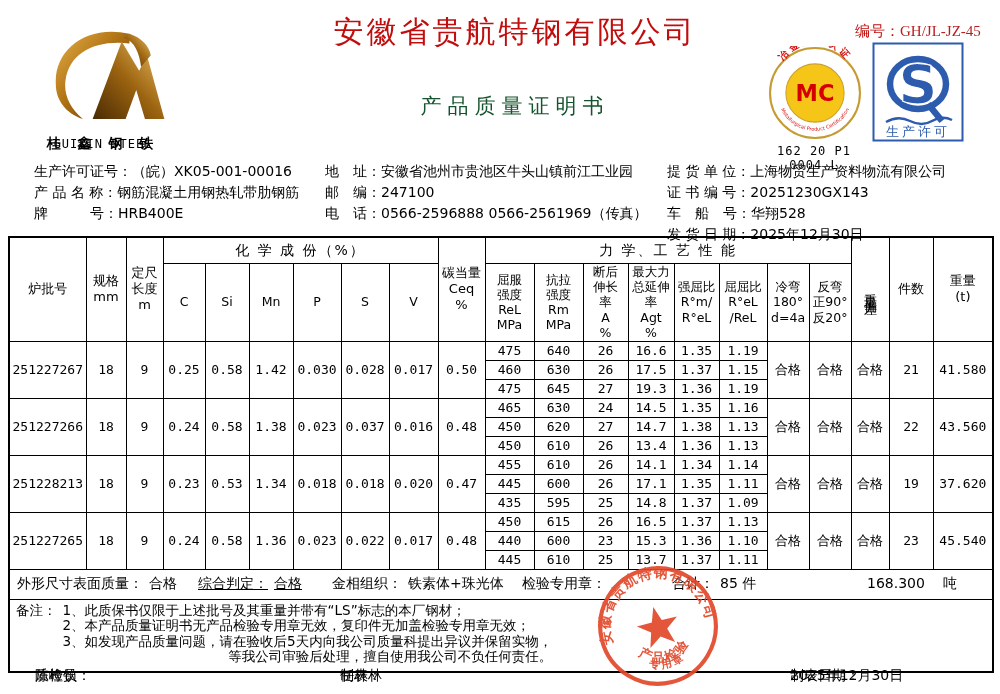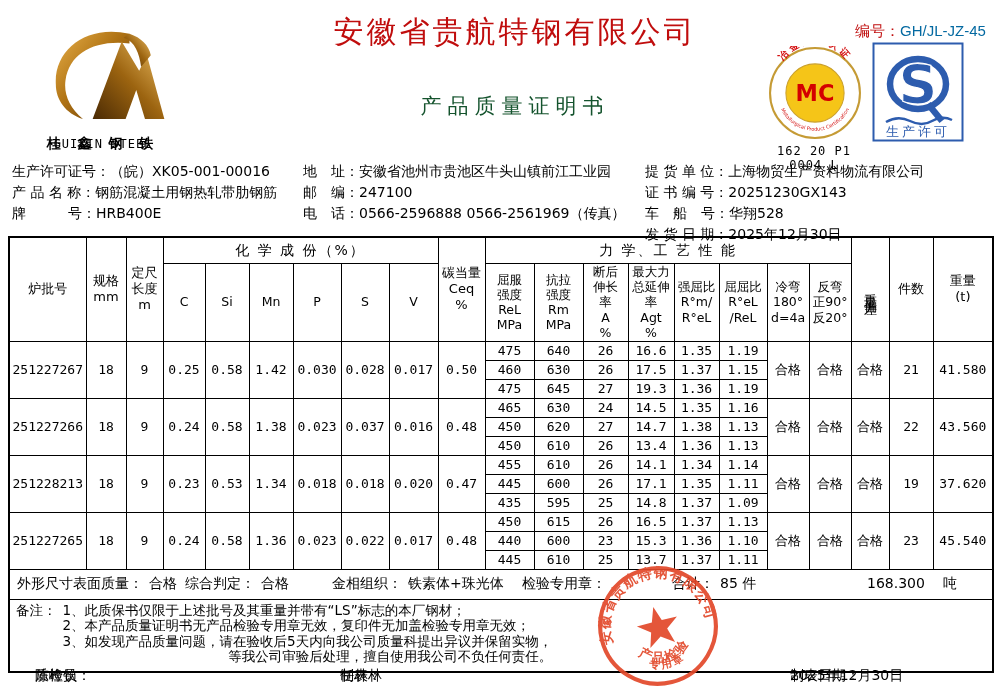--- a/index.html
+++ b/index.html
@@ -4,30 +4,30 @@
 <style>
   html,body{margin:0;padding:0;background:#fff;}
   body{width:1000px;height:694px;position:relative;font-family:"DejaVu Sans",sans-serif;color:#000;overflow:hidden;}
   .abs{position:absolute;}
 
   
   .company-title{top:12px;left:200px;width:630px;text-align:center;font-family:"DejaVu Serif",serif;font-size:30px;letter-spacing:3px;color:#c00d0d;white-space:nowrap;}
   .doc-title{top:92px;left:200px;width:630px;text-align:center;font-family:"DejaVu Serif",serif;font-size:21px;letter-spacing:6px;color:#14532d;}
   .doc-no{top:22px;left:855px;width:140px;font-size:15px;white-space:nowrap;}
   .doc-no .lbl{color:#c00d0d;}
-  .doc-no .val{font-family:Liberation Sans, sans-serif;color:#0369a1;}
+  .doc-no .val{font-family:Liberation Serif, serif;color:#b91c1c;}
   .mc-code{top:144px;left:760px;width:108px;text-align:center;font-family:"DejaVu Sans Mono",monospace;font-size:12px;letter-spacing:1px;}
 
   .logo-cn{top:121px;left:42px;width:122px;text-align:center;font-size:14px;font-weight:bold;letter-spacing:6px;white-space:nowrap;margin-top:14px;}
   .logo-en{top:137px;left:42px;width:122px;text-align:center;font-family:"DejaVu Sans Mono",monospace;font-size:12px;letter-spacing:1px;white-space:nowrap;}
 
   
   .info{top:161px;left:0;width:1000px;font-size:14px;}
   .info-col{position:absolute;top:0;}
-  .info-col .row{height:21px;line-height:21px;white-space:nowrap;}
+  .info-col .row{height:21px;line-height:21px;white-space:nowrap;margin-left:22px;}
   .col-left{left:12px;width:292px;}
   .col-mid{left:303px;width:340px;}
   .col-right{left:645px;width:352px;}
   .col-left .row:nth-child(4) .val{margin-left:3em;}
 
   
   table.cert{position:absolute;top:236px;left:8px;width:984px;border-collapse:collapse;border:2px solid #000;table-layout:fixed;}
   .cert th,.cert td{border:1px solid #000;text-align:center;vertical-align:middle;padding:0;font-weight:normal;color:#000;overflow:hidden;}
   .cert th{font-size:12.5px;line-height:1.22;white-space:pre-line;}
   .cert td{font-size:13px;}
@@ -368,21 +368,21 @@
         <td class="num">610</td>
         <td class="num">25</td>
         <td class="num">13.7</td>
         <td class="num">1.37</td>
         <td class="num">1.11</td>
   </tr>
 
   <tr class="sumrow">
     <td colspan="21">
       <span class="sumseg" style="left:7px;"><span>外形尺寸表面质量：</span><span class="v">合格</span></span>
-      <span class="sumseg" style="left:175px;"><span>综合判定：</span><span class="v">合格</span></span>
+      <span class="sumseg" style="left:188px;text-decoration:underline;"><span>综合判定：</span><span class="v">合格</span></span>
       <span class="sumseg" style="left:322px;"><span>金相组织：</span><span class="v">铁素体+珠光体</span></span>
       <span class="sumseg" style="left:512px;"><span>检验专用章：</span></span>
       <span class="sumseg" style="left:662px;"><span>合计：</span><span class="v">85 件</span></span>
       <span class="sumseg" style="left:857px;"><span>168.300</span><span class="v" style="margin-left:18px;">吨</span></span>
     </td>
   </tr>
 
   <tr class="notesrow">
     <td colspan="21">
       <div class="notes-wrap">

